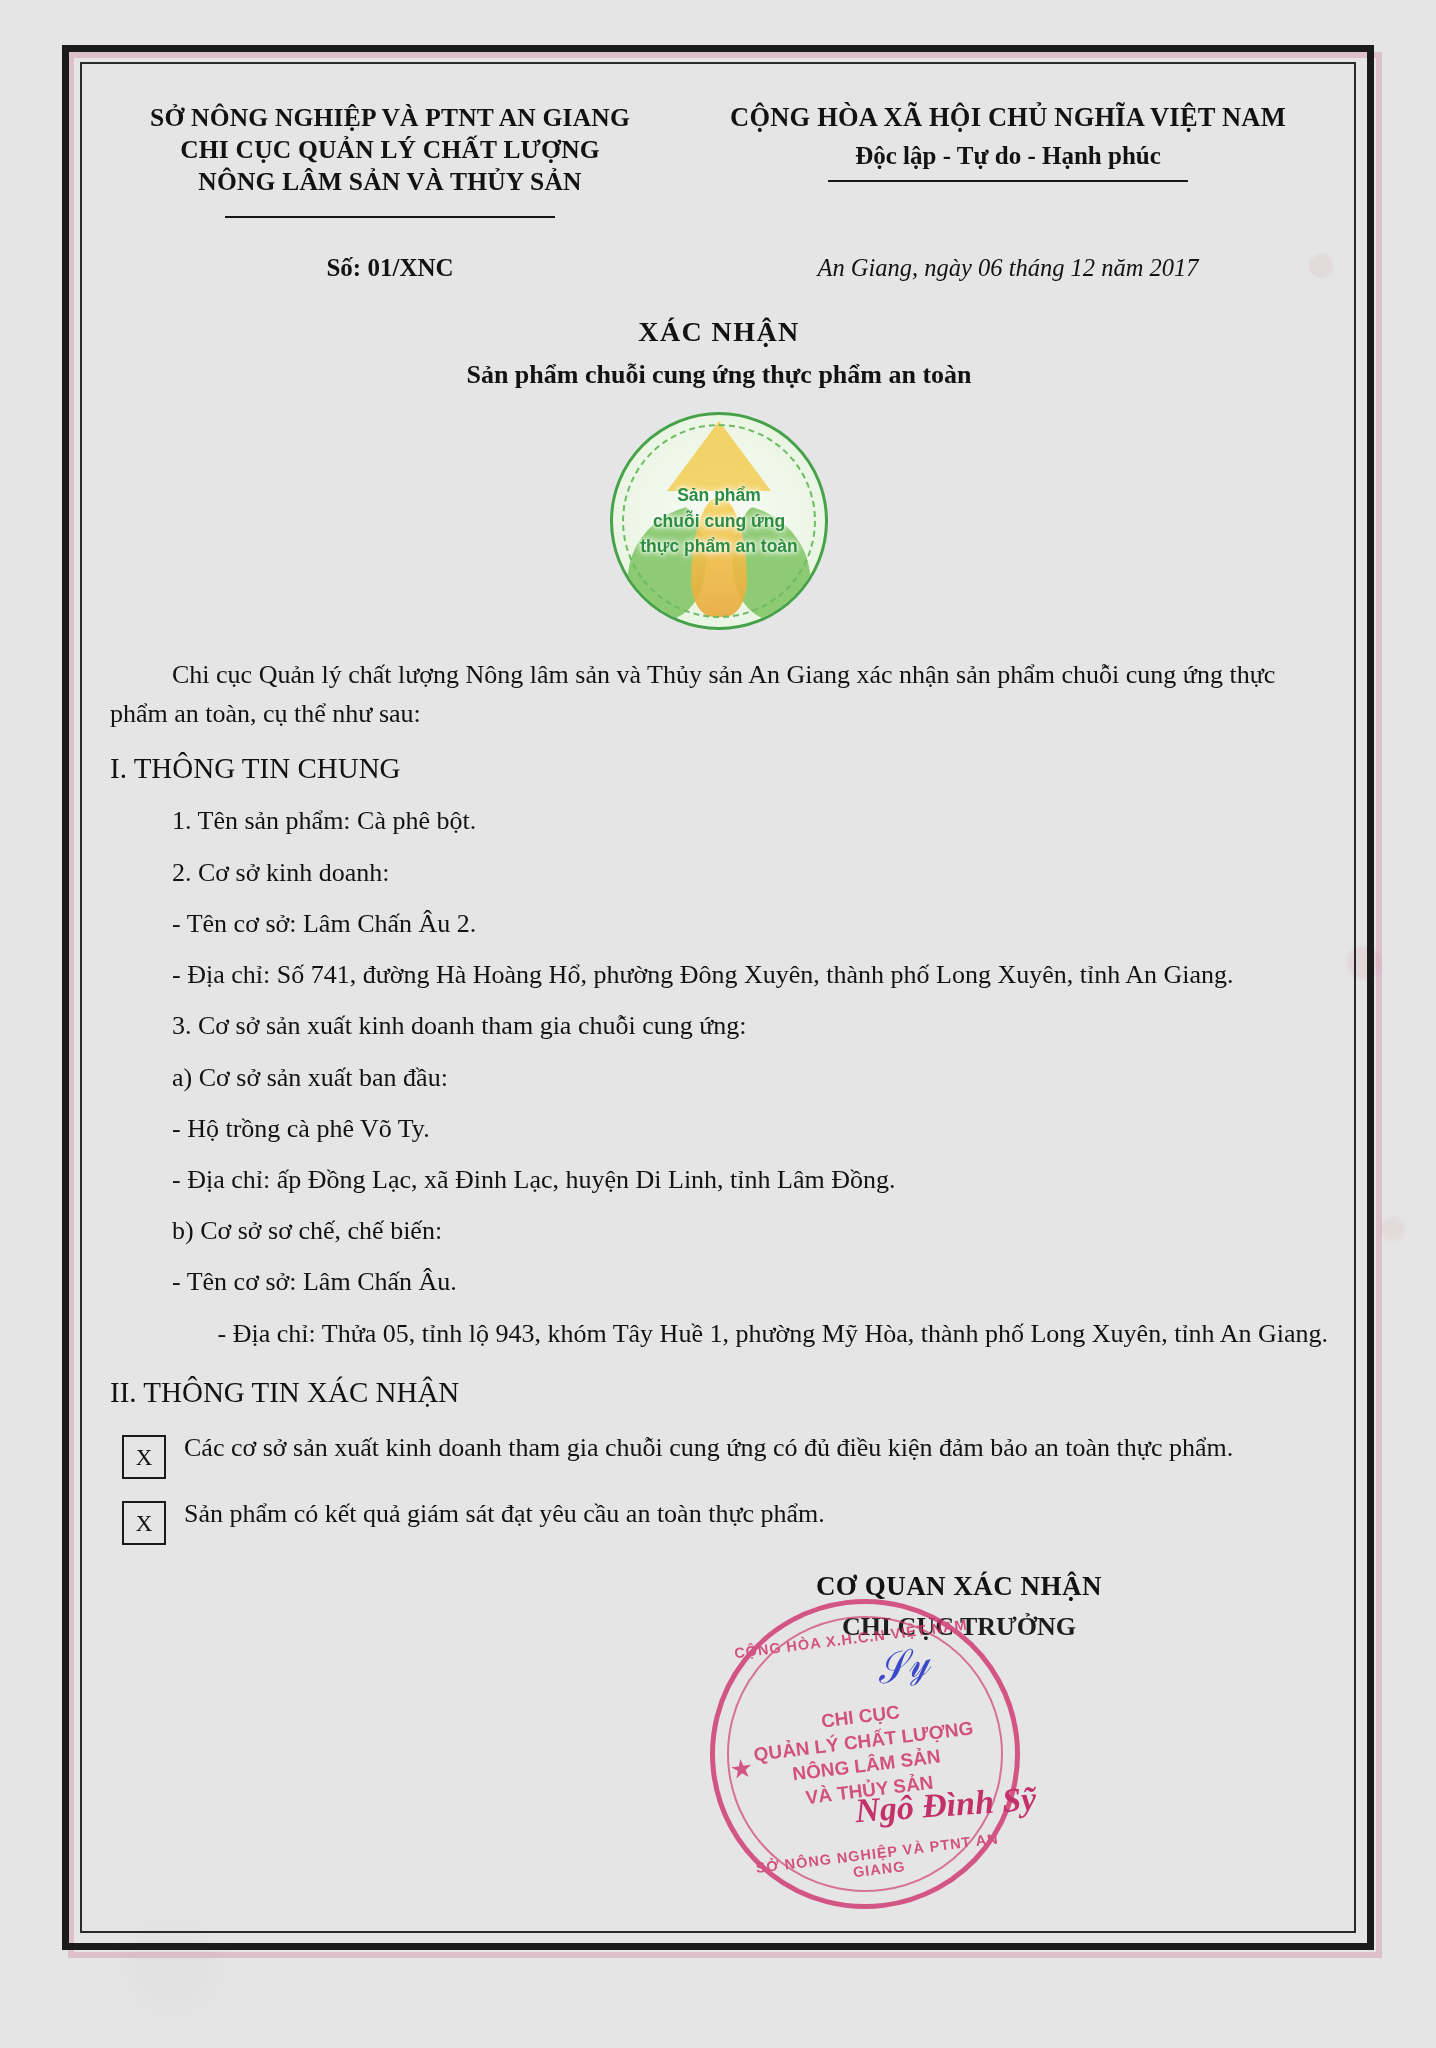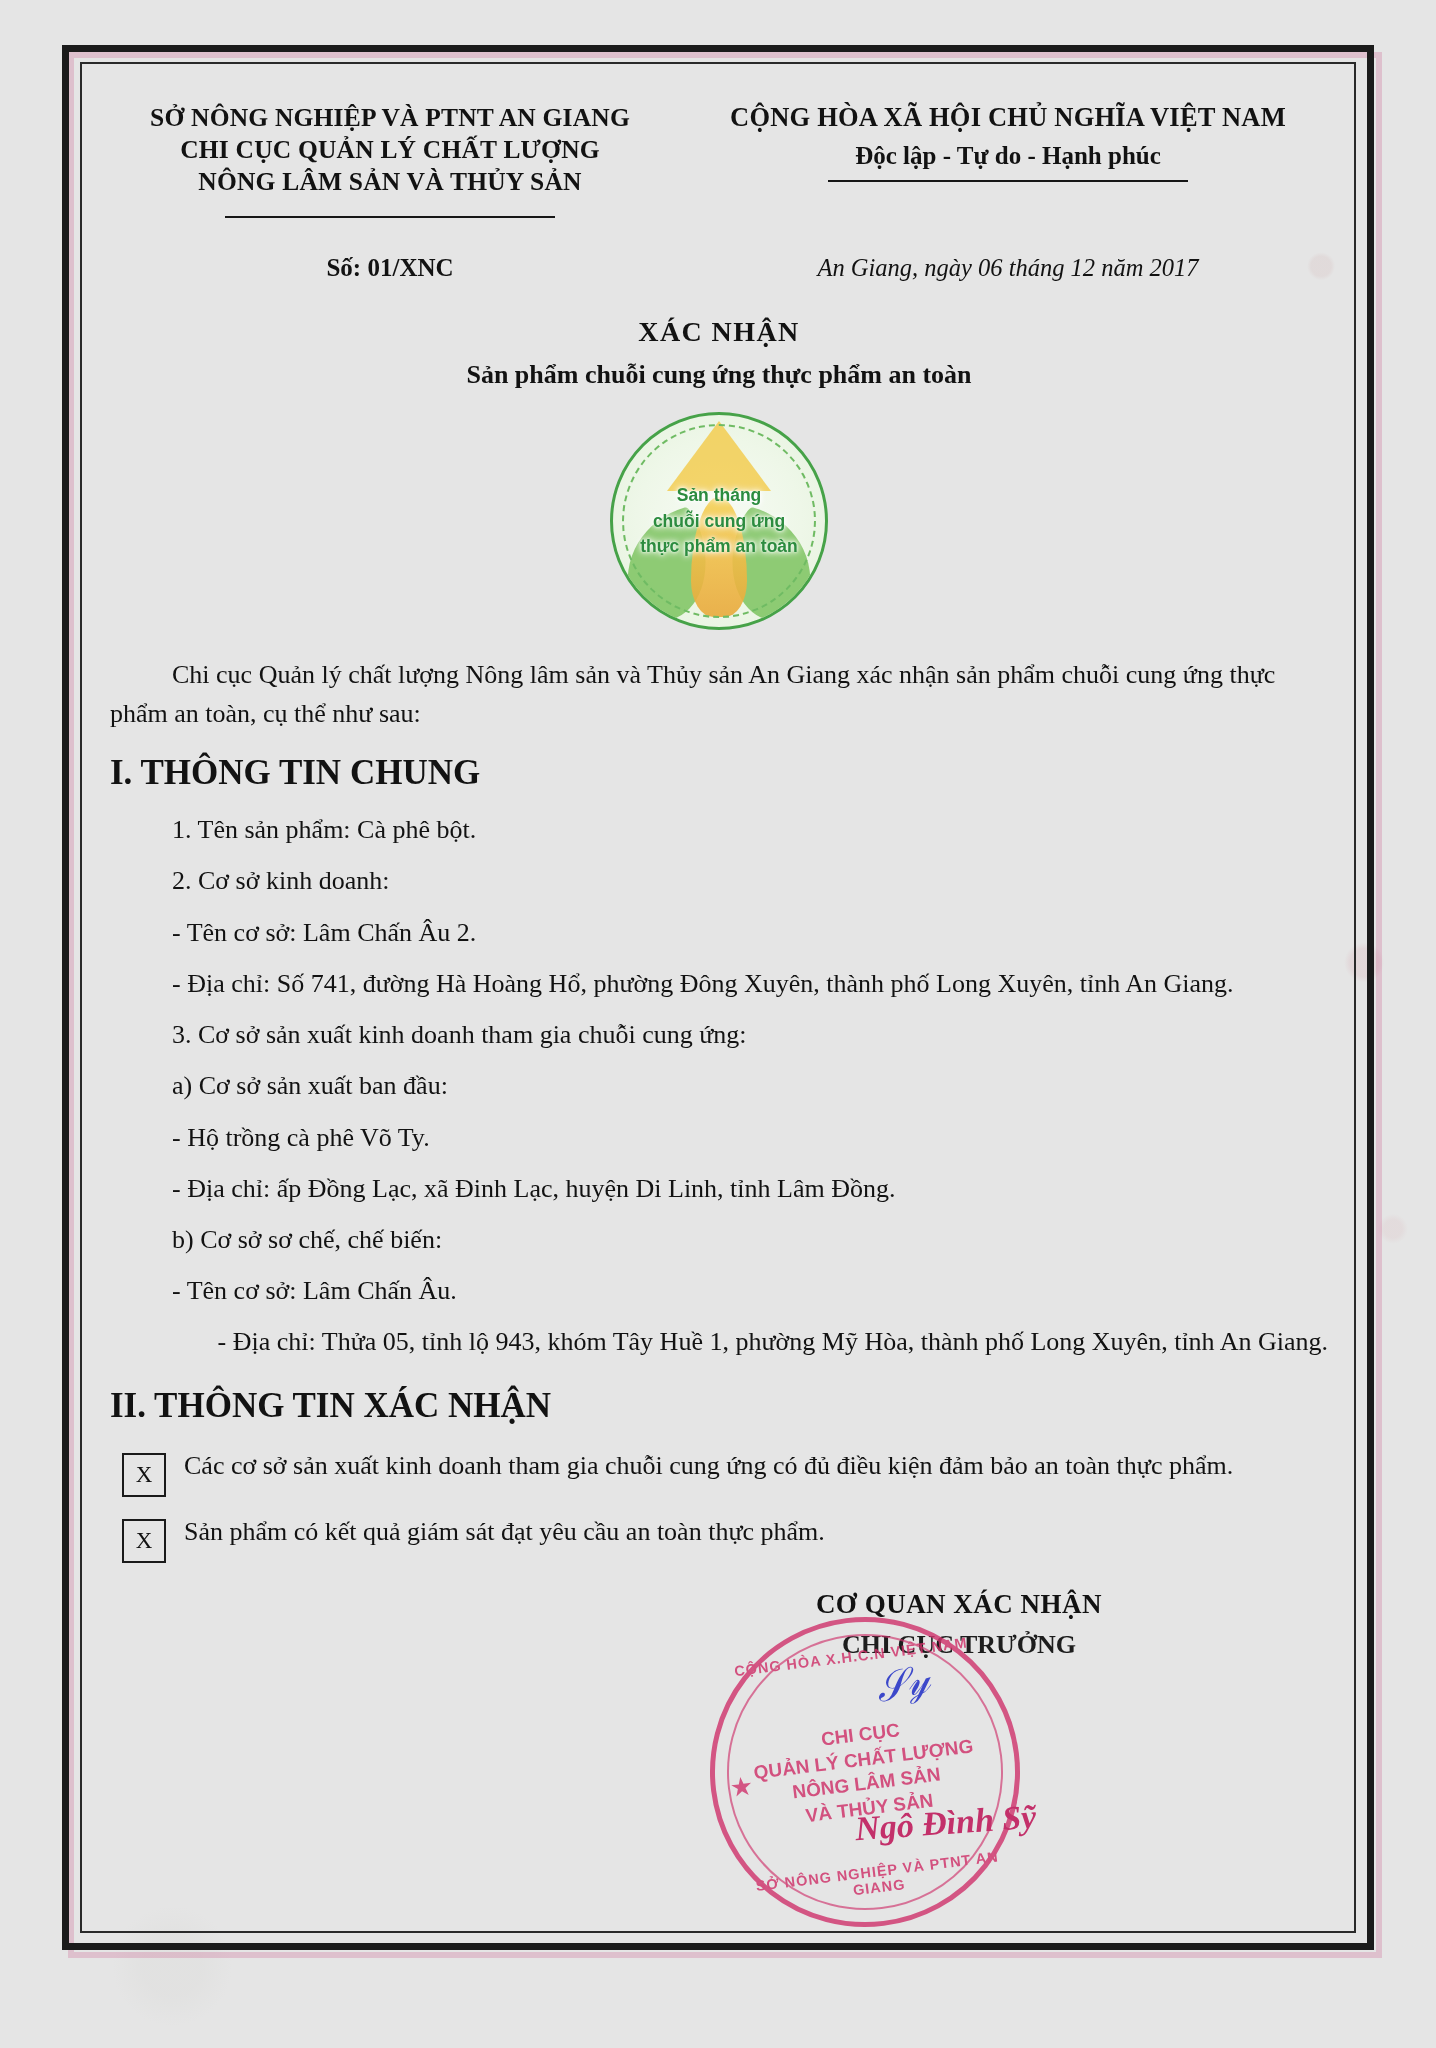--- a/index.html
+++ b/index.html
@@ -245,22 +245,22 @@
   .body-text {
     margin-top: 26px;
     font-size: 26px;
     line-height: 1.47;
   }
   .para {
     text-indent: 62px;
     margin-bottom: 4px;
   }
   .section-head {
-    font-weight: bold;
-    font-size: 35px;
+    font-weight: normal;
+    font-size: 29px;
     margin-top: 14px;
     margin-bottom: 6px;
   }
   .item {
     margin-top: 13px;
     padding-left: 62px;
   }
 
   
   .check-row {
@@ -418,21 +418,21 @@
     </div>
 
     <div class="logo-wrap">
       <div class="logo">
         <div class="sun"></div>
         <div class="leaf-left"></div>
         <div class="leaf-right"></div>
         <div class="center-flame"></div>
         <div class="dashed"></div>
         <div class="logo-text">
-          <div>Sản tháng</div>
+          <div>Sản phẩm</div>
           <div>chuỗi cung ứng</div>
           <div>thực phẩm an toàn</div>
         </div>
       </div>
     </div>
 
     <div class="body-text">
       <div class="para">Chi cục Quản lý chất lượng Nông lâm sản và Thủy sản An Giang xác nhận sản phẩm chuỗi cung ứng thực phẩm an toàn, cụ thể như sau:</div>
 
       <div class="section-head">I. THÔNG TIN CHUNG</div>

